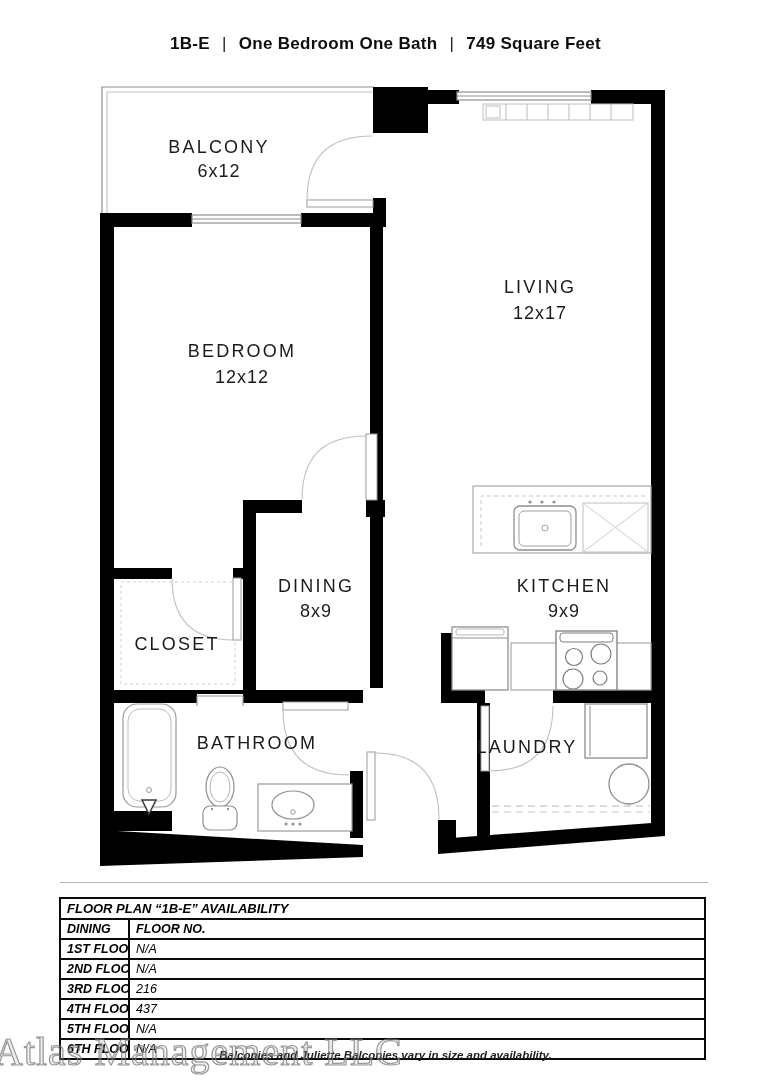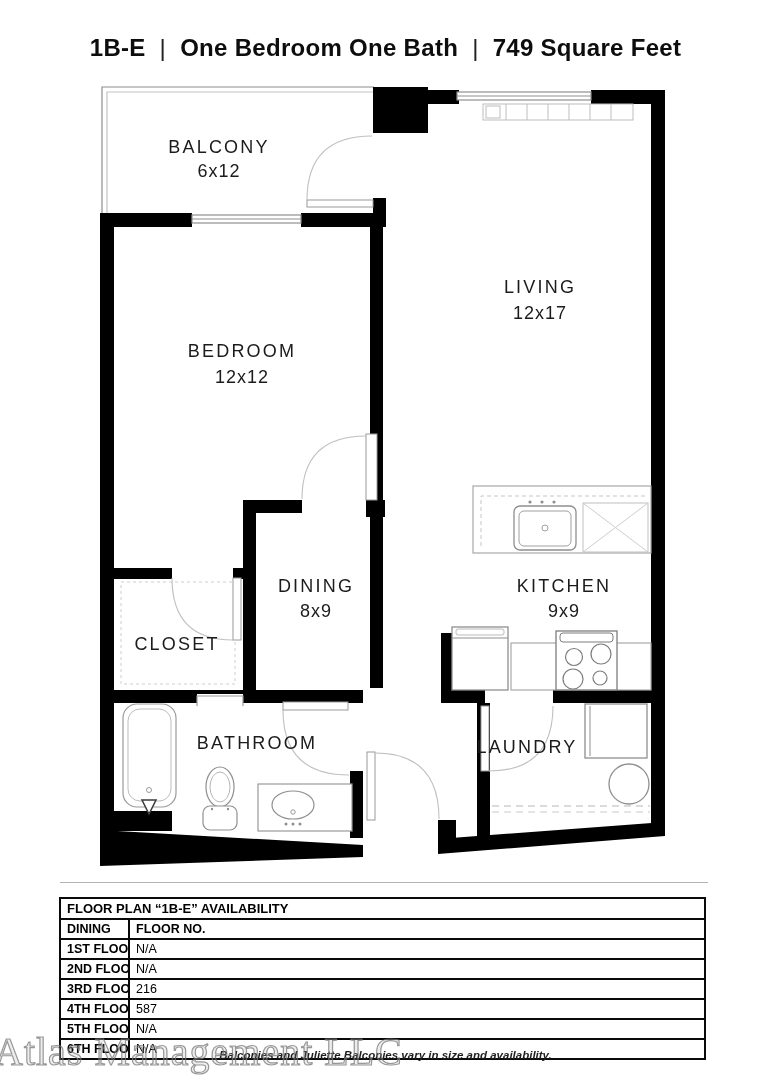--- a/index.html
+++ b/index.html
@@ -1,34 +1,34 @@
 <!DOCTYPE html>
 <html><head>
 <meta charset="utf-8">
 <style>
   html,body{margin:0;padding:0;background:#fff;}
   .page{position:relative;width:771px;height:1080px;background:#fff;overflow:hidden;
         font-family:"Liberation Sans",sans-serif;}
   
   .title{position:absolute;top:34px;left:0;width:771px;text-align:center;
-         font-size:24px;font-weight:700;color:#0d0d0d;letter-spacing:.3px;}
+         font-size:17px;font-weight:700;color:#0d0d0d;letter-spacing:.3px;}
   .title .bar{font-weight:400;color:#222;padding:0 7px;}
   
   .plan-svg{position:absolute;top:0;left:0;}
   .room-name{font-family:"Liberation Sans",sans-serif;font-size:18px;letter-spacing:2.2px;
              fill:#1b1b1b;font-weight:500;text-anchor:middle;}
   .room-dims{font-family:"Liberation Sans",sans-serif;font-size:18px;letter-spacing:1px;
              fill:#1b1b1b;font-weight:500;text-anchor:middle;}
   
   .rule{position:absolute;left:60px;top:882px;width:648px;height:1px;background:#b3b3b3;}
   
   .avail{position:absolute;left:59px;top:897px;width:647px;border-collapse:collapse;
          table-layout:fixed;font-size:12.5px;color:#000;}
   .avail td{border:2px solid #0a0a0a;padding:0 0 0 6px;height:18px;line-height:15px;
-            white-space:nowrap;overflow:hidden;}
+            white-space:nowrap;overflow:hidden;font-style:italic;}
   .avail .t-title{font-weight:700;font-size:13px;height:19px;}
   .avail .t-head{font-weight:700;}
   .avail .t-level{font-weight:700;width:63px;}
   .avail .t-unit{font-weight:400;}
   
   .disclaimer{position:absolute;left:0;top:1049px;width:771px;text-align:center;
               font-size:11.5px;font-style:italic;font-weight:600;color:#1f1f1f;}
   .watermark{position:absolute;left:-6px;top:1028px;z-index:5;
              font-family:"Liberation Serif",serif;font-size:40px;letter-spacing:1px;
              color:rgba(160,160,160,0.18);-webkit-text-stroke:1.2px rgba(120,120,120,0.75);
@@ -234,21 +234,21 @@
     <tr>
       <td class="t-level">2ND FLOOR</td>
       <td class="t-unit">N/A</td>
     </tr>
     <tr>
       <td class="t-level">3RD FLOOR</td>
       <td class="t-unit">216</td>
     </tr>
     <tr>
       <td class="t-level">4TH FLOOR</td>
-      <td class="t-unit">587</td>
+      <td class="t-unit">437</td>
     </tr>
     <tr>
       <td class="t-level">5TH FLOOR</td>
       <td class="t-unit">N/A</td>
     </tr>
     <tr>
       <td class="t-level">6TH FLOOR</td>
       <td class="t-unit">N/A</td>
     </tr>
   </tbody>

